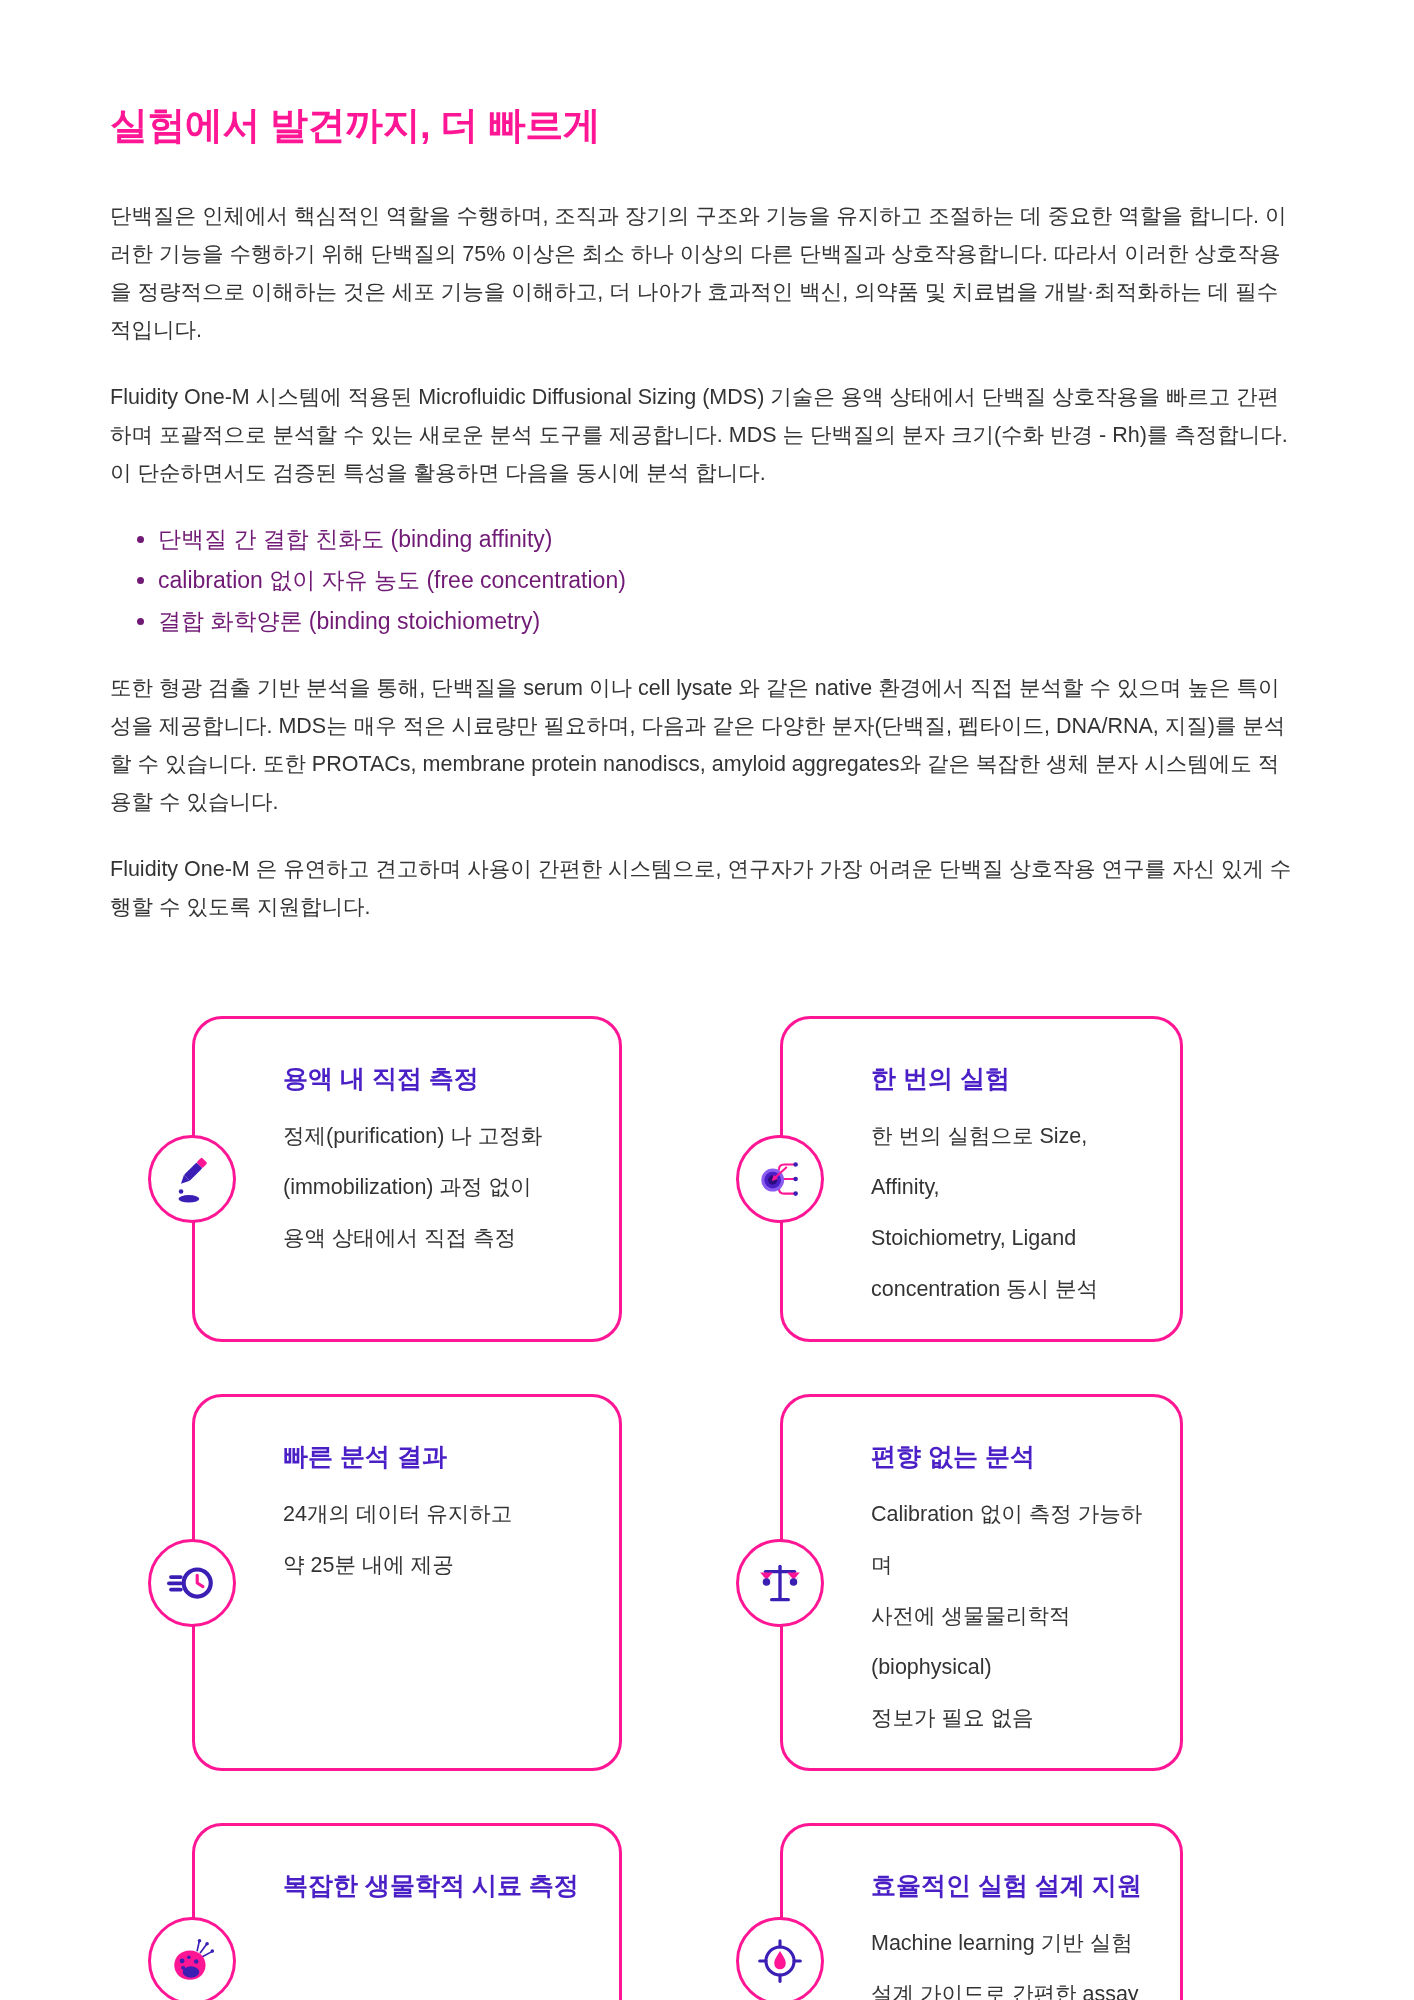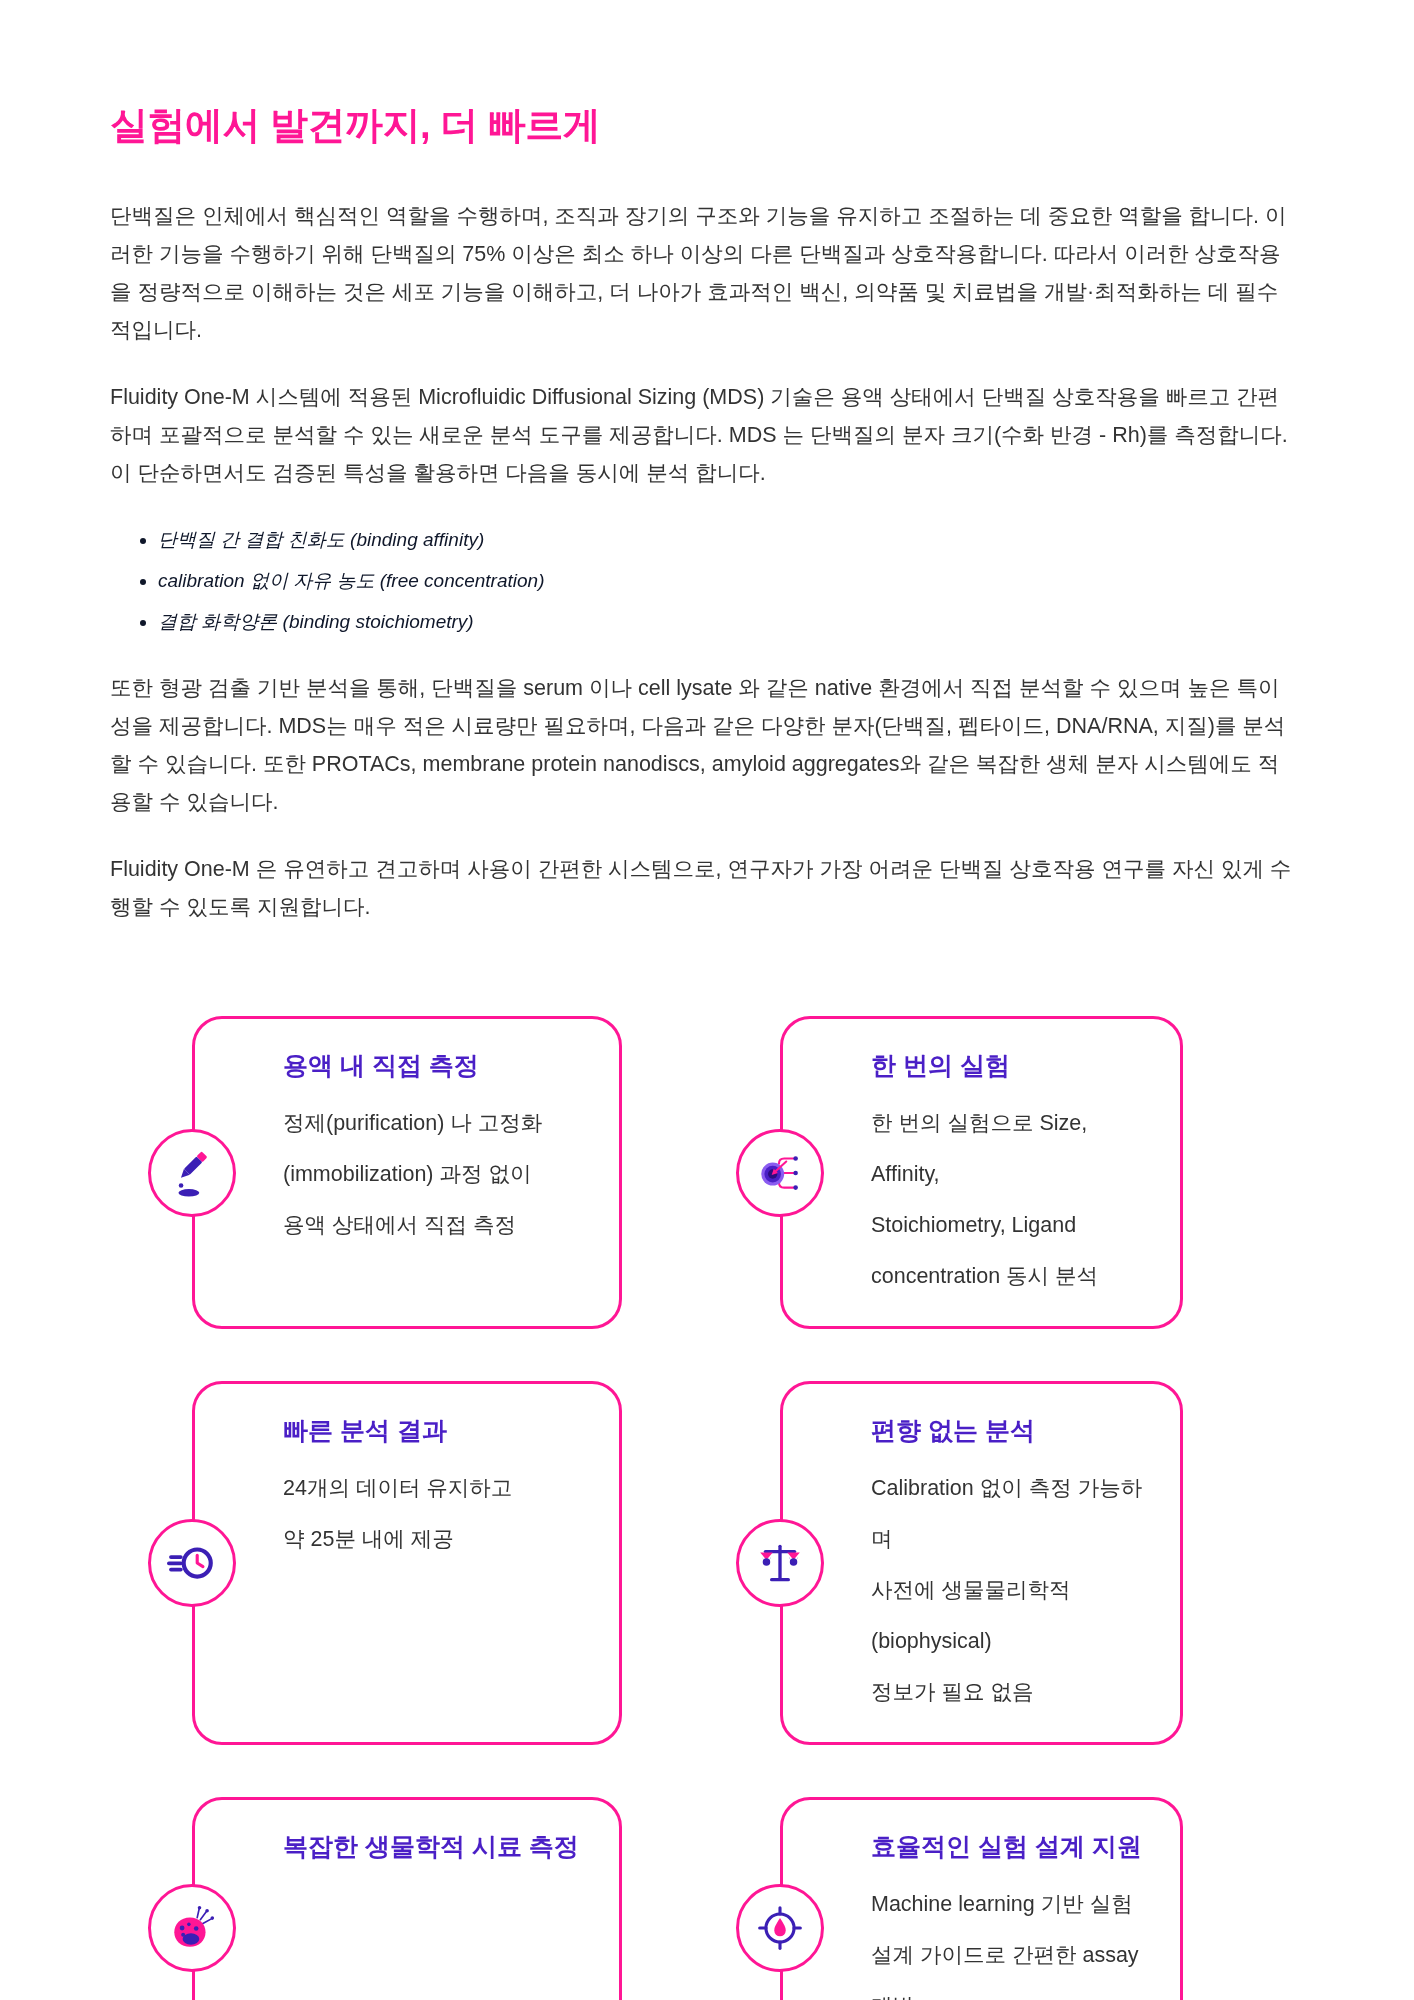--- a/index.html
+++ b/index.html
@@ -26,42 +26,41 @@
     font-size: 21.5px;
     line-height: 38px;
     color: #333333;
   }
   ul.feature-bullets {
     margin: 0 0 29px 0;
     padding-left: 48px;
     list-style: disc;
   }
   ul.feature-bullets li {
-    font-size: 19px;
+    font-size: 23px;
     line-height: 37px;
     margin-bottom: 4px;
-    color: #0f172a;
-    font-style: italic;
+    color: #701a75;
   }
   .cards-grid {
     margin: 90px 0 0 82px;
     width: 991px;
     display: grid;
     grid-template-columns: 430px 403px;
     column-gap: 158px;
     row-gap: 52px;
     padding-bottom: 120px;
   }
   .card {
     position: relative;
     border: 3.5px solid #ff1695;
     border-radius: 30px;
     min-height: 211px;
     box-sizing: border-box;
-    padding: 30px 26px 24px 88px;
+    padding: 43px 26px 24px 88px;
     background: #ffffff;
   }
   .card-icon-circle {
     position: absolute;
     left: -47px;
     top: 50%;
     transform: translateY(-50%);
     width: 88px;
     height: 88px;
     border-radius: 50%;

